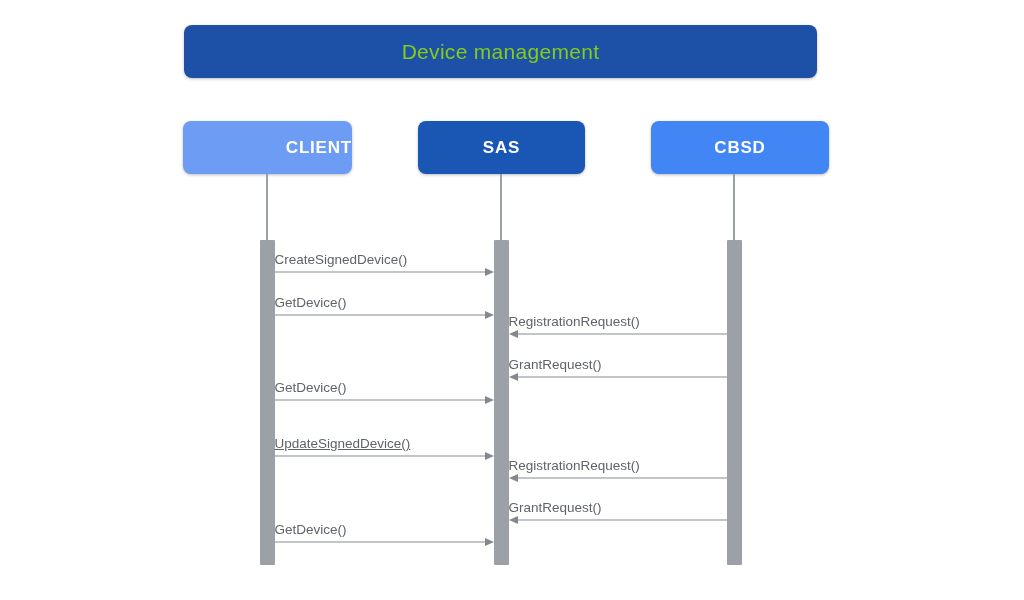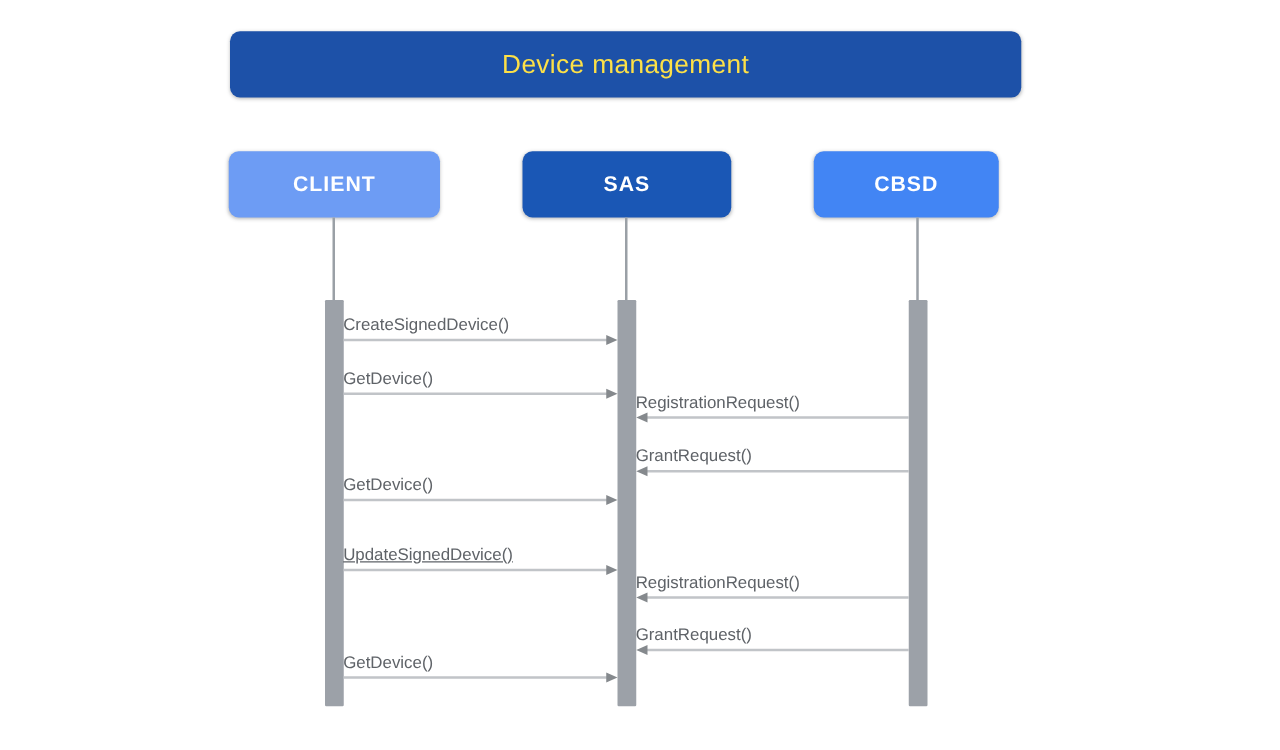--- a/index.html
+++ b/index.html
@@ -6,21 +6,21 @@
   html, body { width: 1024px; height: 600px; background: #ffffff; overflow: hidden; }
   body { font-family: "Liberation Sans", sans-serif; position: relative; }
 
   .canvas { position: absolute; inset: 0; }
 
   .title-bar {
     position: absolute;
     left: 184px; top: 25px; width: 633px; height: 53px;
     border-radius: 8px;
     display: flex; align-items: center; justify-content: center;
-    color: #fde047; font-size: 21px; font-weight: 500; letter-spacing: 0.3px;
+    color: #84cc16; font-size: 21px; font-weight: 500; letter-spacing: 0.3px;
     box-shadow: 0 1px 3px rgba(60,64,67,0.35);
   }
 
   .actor-box {
     position: absolute;
     top: 121px; height: 53px;
     border-radius: 8px;
     display: flex; align-items: center; justify-content: center;
     color: #ffffff; font-size: 17px; font-weight: bold; letter-spacing: 0.8px;
     box-shadow: 0 1px 3px rgba(60,64,67,0.35);
@@ -57,27 +57,27 @@
   .message.dir-left .msg-line { left: 7px; right: 0; }
 </style>
 </head>
 <body>
 
 <div class="canvas">
   <div class="title-bar" style="background: rgb(29, 81, 168);">
     <span>Device management</span>
   </div>
   <div id="actors">
-      <div class="actor-box" style="left: 183px; width: 169px; background: rgb(109, 156, 244);">
+      <div class="actor-box" style="left: 183px; width: 169px; background: rgb(109, 156, 244); justify-content: flex-end;">
         <span>CLIENT</span>
       </div>
       <div class="actor-box" style="left: 418px; width: 167px; background: rgb(26, 87, 181); text-align: right;">
         <span>SAS</span>
       </div>
-      <div class="actor-box" style="left: 651px; width: 148px; background: rgb(66, 133, 244);">
+      <div class="actor-box" style="left: 651px; width: 178px; background: rgb(66, 133, 244);">
         <span>CBSD</span>
       </div>
     </div>
   <div id="lifelines">
       <div class="lifeline" style="left: 266px; background: rgb(154, 160, 166);"></div>
       <div class="lifeline" style="left: 500px; background: rgb(154, 160, 166);"></div>
       <div class="lifeline" style="left: 733px; background: rgb(154, 160, 166);"></div>
     </div>
   <div id="activations">
       <div class="activation-bar" style="left: 259.5px; width: 15px; top: 240px; height: 325px; background: rgb(156, 161, 168);"></div>

